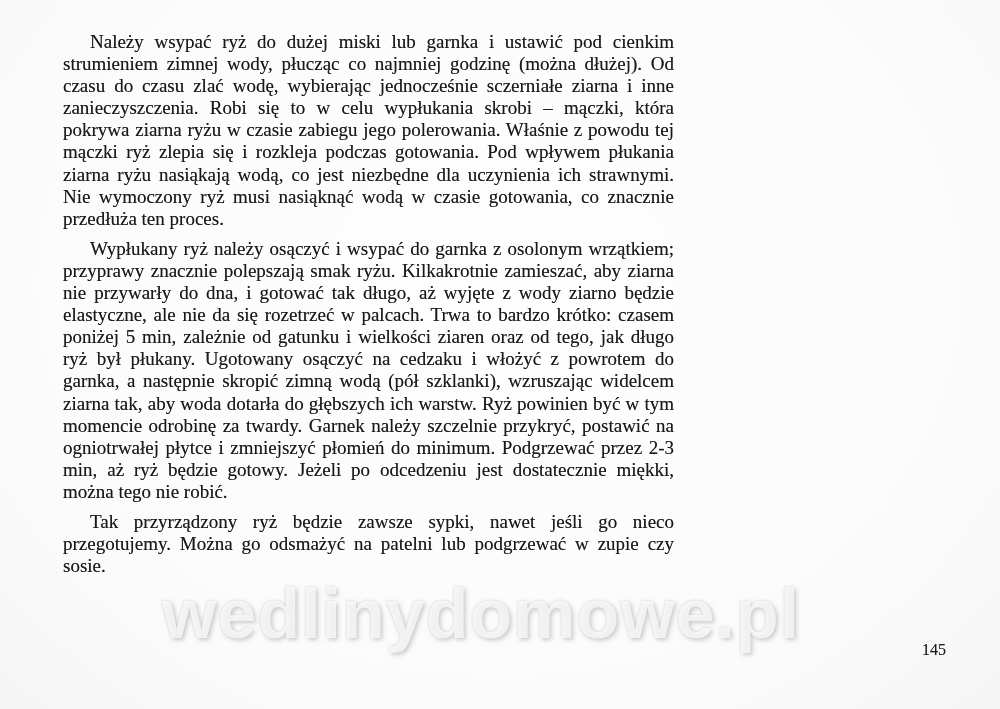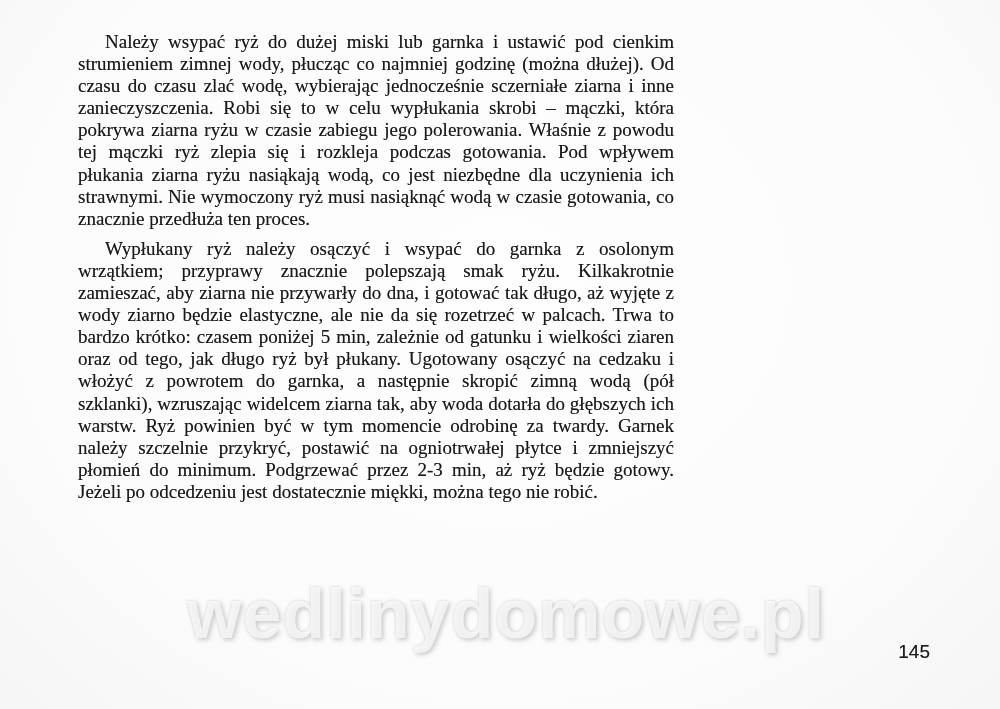--- a/index.html
+++ b/index.html
@@ -21,57 +21,58 @@
     top: 31px;
     width: 612px;
     color: #191919;
     font-size: 19px;
     line-height: 22.1px;
     text-align: justify;
     text-shadow: 0 0 0.6px rgba(25,25,25,0.55);
     z-index: 1;
   }
   .text-block p {
-    margin: 0 0 8px 16px;
+    margin: 0 0 8px 1px;
     text-indent: 27px;
   }
   .watermark {
     position: absolute;
-    left: 187px;
+    left: 162px;
     top: 574px;
     font-family: "Liberation Sans", sans-serif;
     font-weight: bold;
     font-size: 70px;
     letter-spacing: 1px;
     white-space: nowrap;
     color: rgba(255,255,255,0.78);
     text-shadow: 2px 2px 4px rgba(158,158,158,0.50),
                  -1px -1px 2px rgba(215,215,215,0.35),
                  0 0 1px rgba(190,190,190,0.45);
     z-index: 3;
     pointer-events: none;
   }
   .page-number {
     position: absolute;
-    right: 70px;
+    right: 54px;
     top: 641px;
-    font-family: Liberation Sans, sans-serif;
-    font-size: 19px;
+    font-family: Liberation Serif, serif;
+    font-size: 16px;
     color: #1c1c1c;
     text-shadow: 0 0 0.6px rgba(25,25,25,0.5);
     z-index: 2;
   }
 </style>
 </head>
 <body>
 
 <div class="page">
 
   <div class="text-block">
     <p>Należy wsypać ryż do dużej miski lub garnka i ustawić pod cienkim strumieniem zimnej wody, płucząc co najmniej godzinę (można dłużej). Od czasu do czasu zlać wodę, wybierając jednocześnie sczerniałe ziarna i inne zanieczyszczenia. Robi się to w celu wypłukania skrobi – mączki, która pokrywa ziarna ryżu w czasie zabiegu jego polerowania. Właśnie z powodu tej mączki ryż zlepia się i rozkleja podczas gotowania. Pod wpływem płukania ziarna ryżu nasiąkają wodą, co jest niezbędne dla uczynienia ich strawnymi. Nie wymoczony ryż musi nasiąknąć wodą w czasie gotowania, co znacznie przedłuża ten proces.</p>
     <p>Wypłukany ryż należy osączyć i wsypać do garnka z osolonym wrzątkiem; przyprawy znacznie polepszają smak ryżu. Kilkakrotnie zamieszać, aby ziarna nie przywarły do dna, i gotować tak długo, aż wyjęte z wody ziarno będzie elastyczne, ale nie da się rozetrzeć w palcach. Trwa to bardzo krótko: czasem poniżej 5 min, zależnie od gatunku i wielkości ziaren oraz od tego, jak długo ryż był płukany. Ugotowany osączyć na cedzaku i włożyć z powrotem do garnka, a następnie skropić zimną wodą (pół szklanki), wzruszając widelcem ziarna tak, aby woda dotarła do głębszych ich warstw. Ryż powinien być w tym momencie odrobinę za twardy. Garnek należy szczelnie przykryć, postawić na ogniotrwałej płytce i zmniejszyć płomień do minimum. Podgrzewać przez 2-3 min, aż ryż będzie gotowy. Jeżeli po odcedzeniu jest dostatecznie miękki, można tego nie robić.</p>
+    <p>Tak przyrządzony ryż będzie zawsze sypki, nawet jeśli go nieco przegotujemy. Można go odsmażyć na patelni lub podgrzewać w zupie czy sosie.</p>
   </div>
 
   <div class="watermark">wedlinydomowe.pl</div>
 
   <div class="page-number">145</div>
 
 </div>
 
 </body></html>

